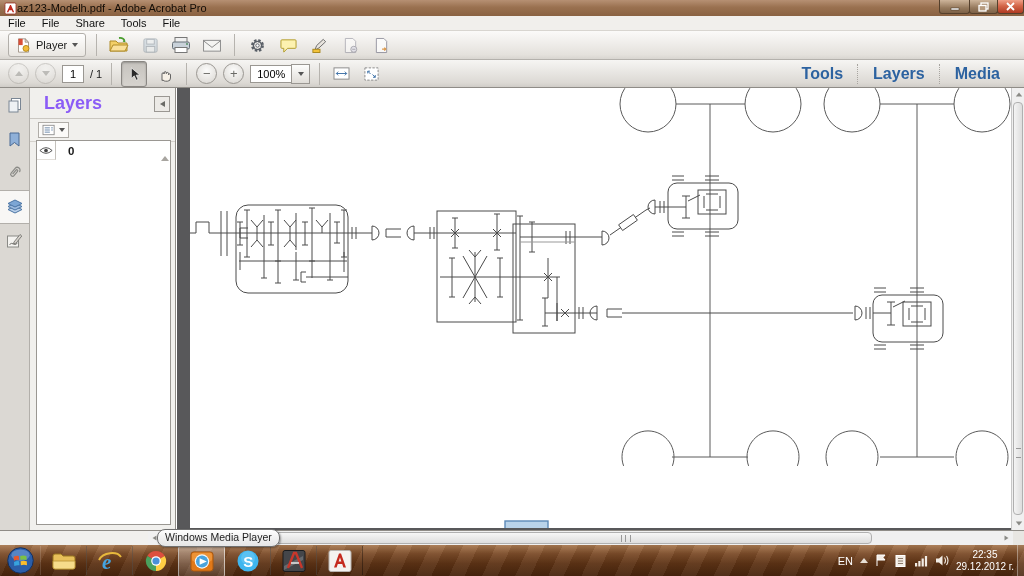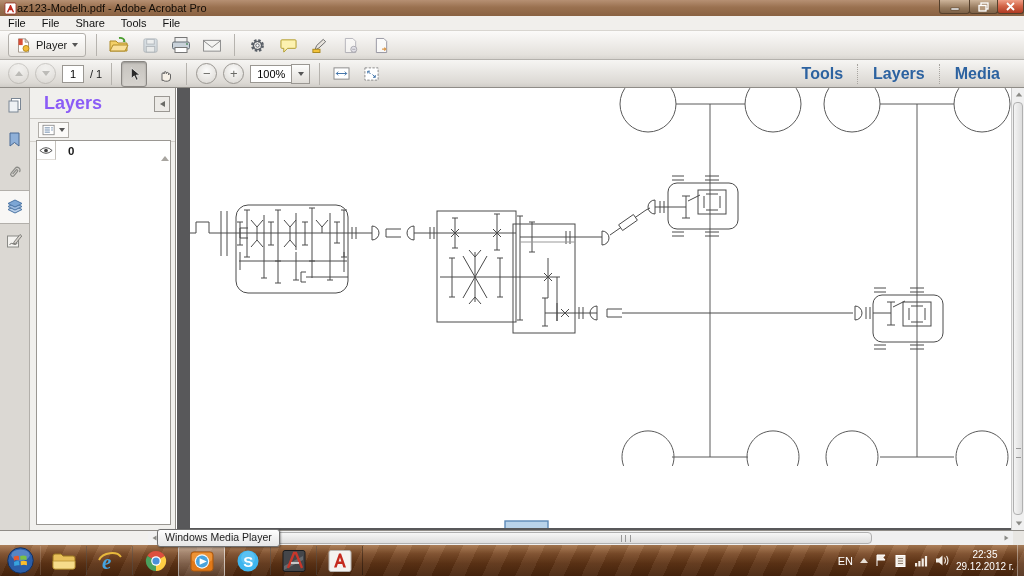--- a/index.html
+++ b/index.html
@@ -68,21 +68,21 @@
   .vthumb{position:absolute;left:1px;top:14px;width:10px;height:413px;background:linear-gradient(90deg,#f4f4f4,#ddd);border:1px solid #b0b0b0;border-radius:4px;box-sizing:border-box;}
   .grip-h{position:absolute;left:2px;top:50%;width:5px;height:8px;border-top:1px solid #999;border-bottom:1px solid #999;}
   .bottombar{position:absolute;left:0;top:530px;width:1024px;height:15px;background:#f1f0ed;border-top:1px solid #8f8c87;box-sizing:border-box;}
   .hscroll{position:absolute;left:148px;top:0;width:865px;height:14px;background:#f0f0f0;}
   .harrow{position:absolute;top:0;width:13px;height:14px;display:flex;align-items:center;justify-content:center;}
   .hthumb{position:absolute;left:14px;top:1px;width:710px;height:12px;background:linear-gradient(180deg,#f6f6f6,#dedede);border:1px solid #b0b0b0;border-radius:4px;box-sizing:border-box;}
   .hgrip{position:absolute;left:458px;top:2px;width:8px;height:7px;border-left:1px solid #999;border-right:1px solid #999;}
   .hgrip:before{content:"";position:absolute;left:3px;top:0;width:1px;height:7px;background:#999;}
   .corner{position:absolute;left:1013px;top:0;width:11px;height:14px;background:#e8e6e2;}
   
-  .tooltip{position:absolute;left:157px;top:529px;height:15px;padding:1px 7px 0 7px;border:1px solid #6f6f6f;border-radius:3px;
+  .tooltip{position:absolute;left:157px;top:529px;height:15px;padding:1px 7px 0 7px;border:1px solid #6f6f6f;border-radius:8px;
     background:linear-gradient(180deg,#fefefe,#e5e5e5);font-size:10.5px;color:#222;white-space:nowrap;z-index:60;box-shadow:1px 1px 2px rgba(0,0,0,.35);}
   
   .taskbar{position:absolute;left:0;top:545px;width:1024px;height:31px;
     background:linear-gradient(180deg,#a97a52 0%,#7c4c29 28%,#5d3315 60%,#47240d 100%);z-index:50;}
   .taskbar:after{content:"";position:absolute;inset:0;background:repeating-linear-gradient(115deg,rgba(255,255,255,.05) 0 14px,rgba(0,0,0,.06) 14px 30px);}
   .startorb{position:absolute;left:6px;top:1px;width:29px;height:29px;z-index:2;}
   .taskcell{position:absolute;top:1px;width:45px;height:29px;display:flex;align-items:center;justify-content:center;
     border-left:1px solid rgba(255,255,255,.14);border-right:1px solid rgba(0,0,0,.35);z-index:2;}
   .taskcell.hl{background:linear-gradient(180deg,rgba(255,255,255,.38),rgba(255,255,255,.12));border:1px solid rgba(255,255,255,.5);border-radius:2px;}
   .tray{position:absolute;right:2px;top:0;height:31px;display:flex;align-items:center;gap:7px;z-index:2;color:#fff;}

